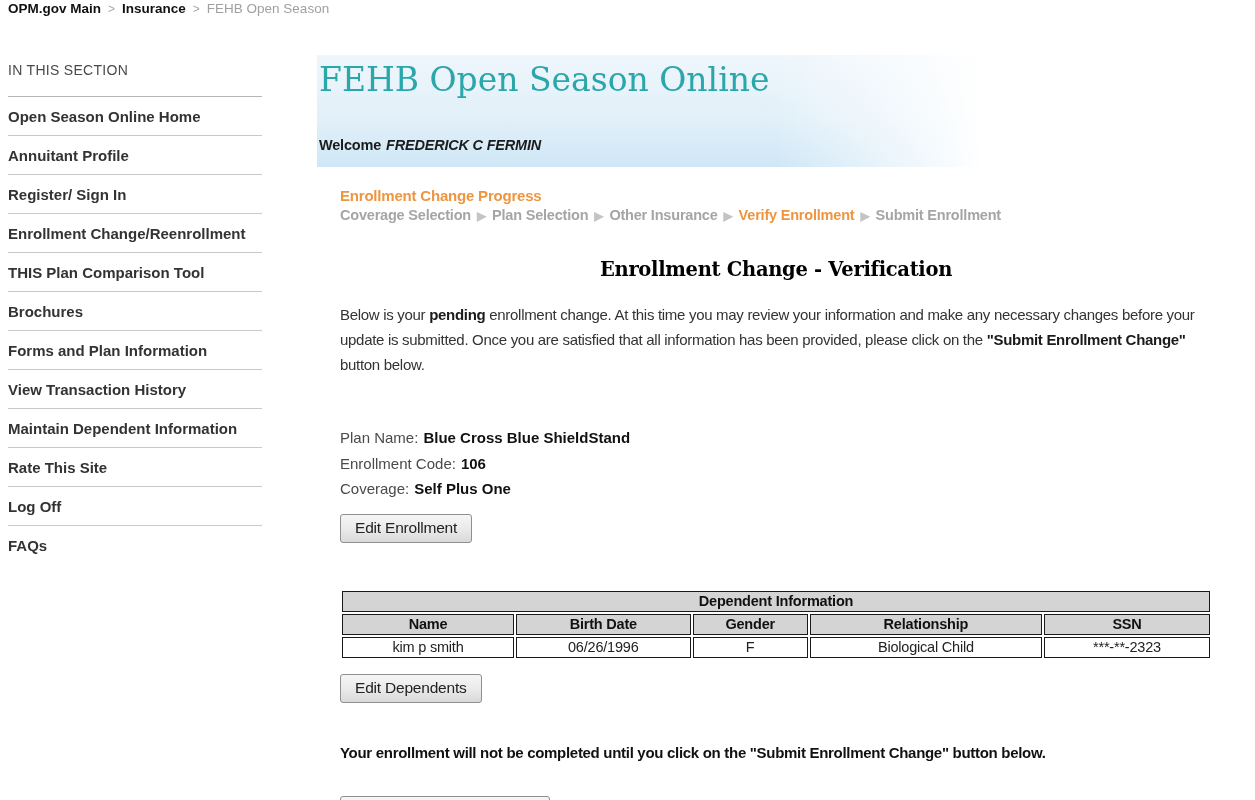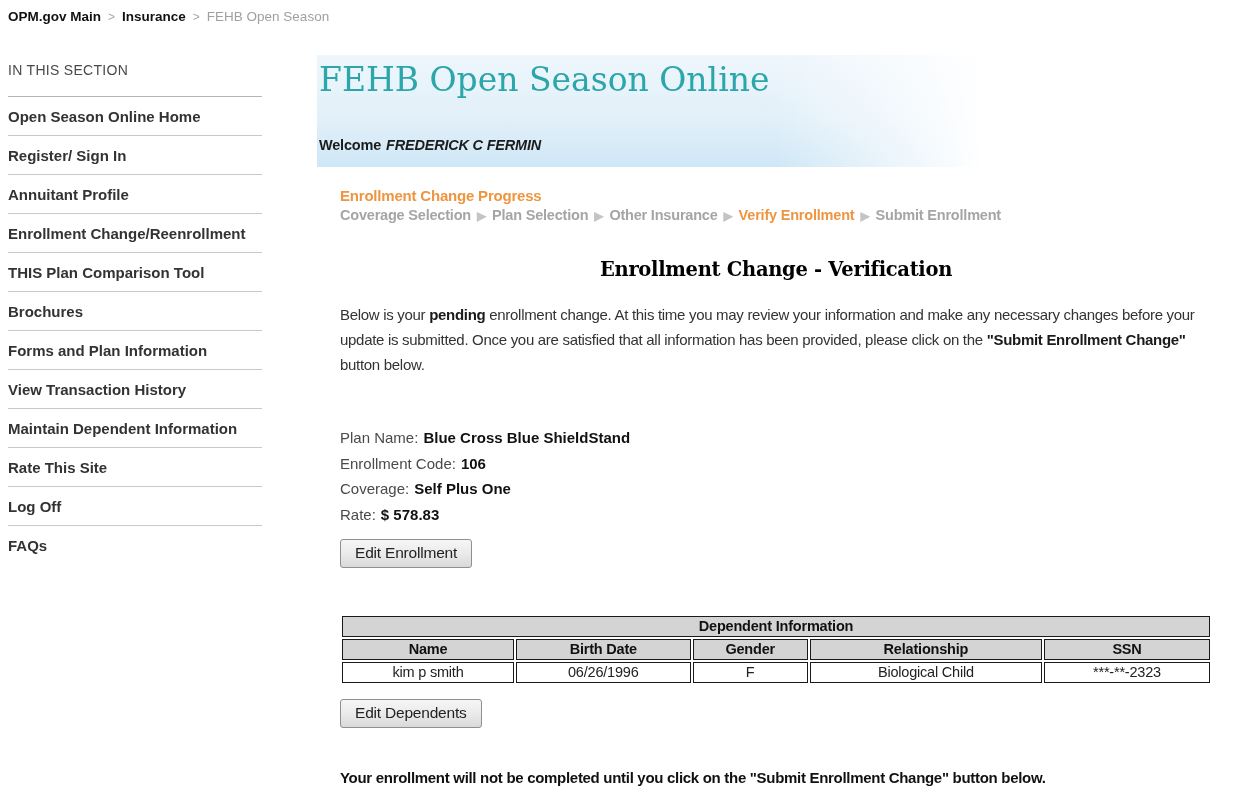--- a/index.html
+++ b/index.html
@@ -7,21 +7,21 @@
   body {
     width: 1255px; height: 800px;
     background: #ffffff;
     font-family: "Liberation Sans", sans-serif;
     color: #222;
     overflow: hidden;
   }
 
   
   .breadcrumb {
-    padding: 9px 0 0 8px;
+    padding: 1px 0 0 8px;
     font-size: 13.5px;
     height: 24px;
   }
   .breadcrumb .crumb { font-weight: bold; color: #111; cursor: pointer; }
   .breadcrumb .sep { color: #a9a9a9; font-size: 12px; padding: 0 7px; }
   .breadcrumb .current { color: #a0a0a0; font-weight: normal; }
 
   
   .layout { display: flex; align-items: flex-start; }
 
@@ -145,22 +145,22 @@
 <div class="breadcrumb">
   <span class="crumb">OPM.gov Main</span><span class="sep">&gt;</span><span class="crumb">Insurance</span><span class="sep">&gt;</span><span class="current">FEHB Open Season</span>
 </div>
 
 <div class="layout">
 
   <aside class="sidebar">
     <div class="sidebar-header">IN THIS SECTION</div>
     <ul>
       <li>Open Season Online Home</li>
+      <li>Annuitant Profile</li>
       <li>Register/ Sign In</li>
-      <li>Annuitant Profile</li>
       <li>Enrollment Change/Reenrollment</li>
       <li>THIS Plan Comparison Tool</li>
       <li>Brochures</li>
       <li>Forms and Plan Information</li>
       <li>View Transaction History</li>
       <li>Maintain Dependent Information</li>
       <li>Rate This Site</li>
       <li>Log Off</li>
       <li>FAQs</li>
     </ul>
@@ -190,23 +190,20 @@
 
       <div class="plan-details">
         <div class="plan-row">
           <span class="label">Plan Name:</span><span class="value">Blue Cross Blue ShieldStand</span>
         </div>
         <div class="plan-row">
           <span class="label">Enrollment Code:</span><span class="value">106</span>
         </div>
         <div class="plan-row">
           <span class="label">Coverage:</span><span class="value">Self Plus One</span>
-        </div>
-        <div class="plan-row">
-          <span class="label">Rate:</span><span class="value">$ 578.83</span>
         </div>
       </div>
 
       <button class="btn btn-edit-enrollment">Edit Enrollment</button>
 
       <table class="dependents">
         <colgroup>
           <col style="width:20%">
             <col style="width:20.3%">
             <col style="width:13.4%">

